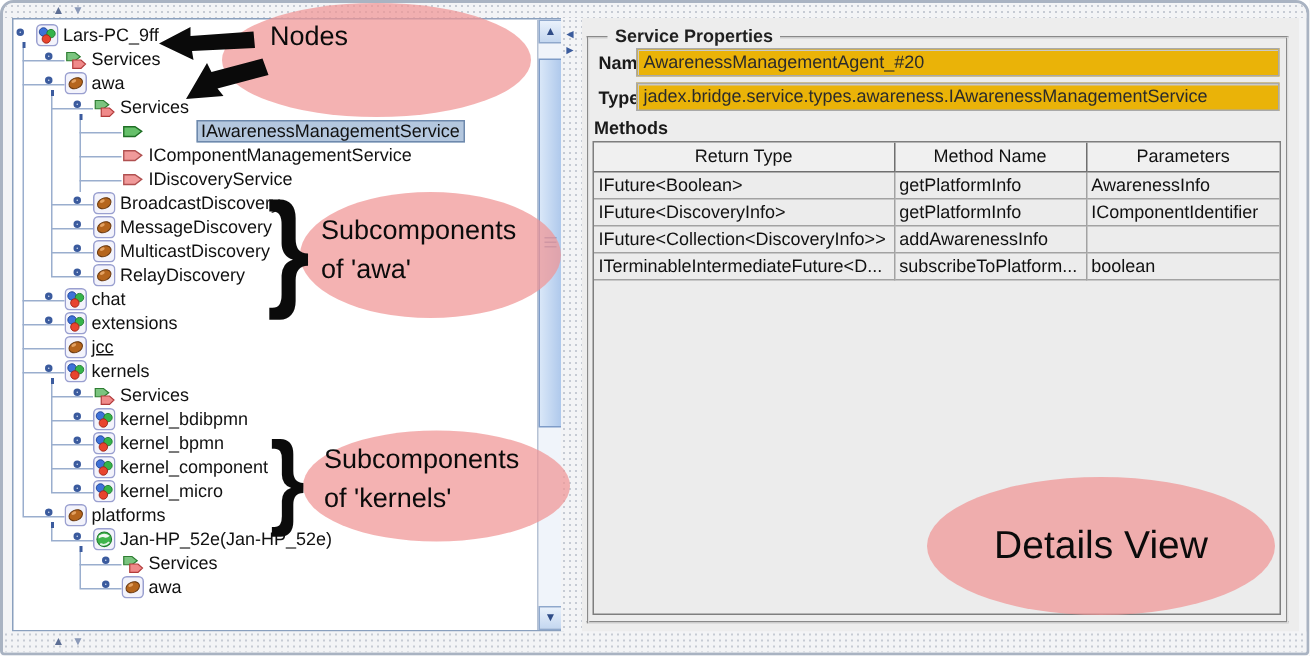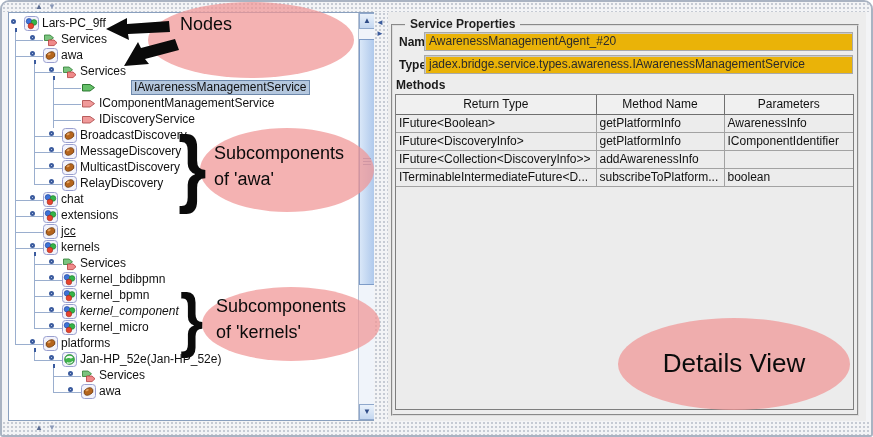--- a/index.html
+++ b/index.html
@@ -329,21 +329,21 @@
           <div class="guide" style="left: 6px;"></div>
           <div class="guide" style="left: 25px;"></div>
           <div class="stub" style="left: 25px; width: 28px;"></div>
           <span class="handle" style="left: 40px;"></span>
           <span class="node-icon" style="left: 53px;"><svg width="15" height="15" viewBox="0 0 15 15" xmlns="http://www.w3.org/2000/svg">
               <rect x="0.5" y="0.5" width="14" height="14" rx="3" fill="#F3F3FB" stroke="#9AA0D0"></rect>
               <circle cx="5" cy="5.3" r="2.8" fill="#3E72D8" stroke="#1D3F93" stroke-width="0.6"></circle>
               <circle cx="10" cy="6.4" r="2.8" fill="#35B44A" stroke="#1D7A2C" stroke-width="0.6"></circle>
               <circle cx="6.9" cy="10" r="2.8" fill="#E8442E" stroke="#9E2516" stroke-width="0.6"></circle>
             </svg></span>
-          <span class="lbl" style="left: 69px; font-style: italic;">kernel_component</span>
+          <span class="lbl" style="left: 69px;">kernel_component</span>
         </div>
         <div class="tree-row">
           <div class="guide" style="left: 6px;"></div>
           <div class="guide half" style="left: 25px;"></div>
           <div class="stub" style="left: 25px; width: 28px;"></div>
           <span class="handle" style="left: 40px;"></span>
           <span class="node-icon" style="left: 53px;"><svg width="15" height="15" viewBox="0 0 15 15" xmlns="http://www.w3.org/2000/svg">
               <rect x="0.5" y="0.5" width="14" height="14" rx="3" fill="#F3F3FB" stroke="#9AA0D0"></rect>
               <circle cx="5" cy="5.3" r="2.8" fill="#3E72D8" stroke="#1D3F93" stroke-width="0.6"></circle>
               <circle cx="10" cy="6.4" r="2.8" fill="#35B44A" stroke="#1D7A2C" stroke-width="0.6"></circle>

